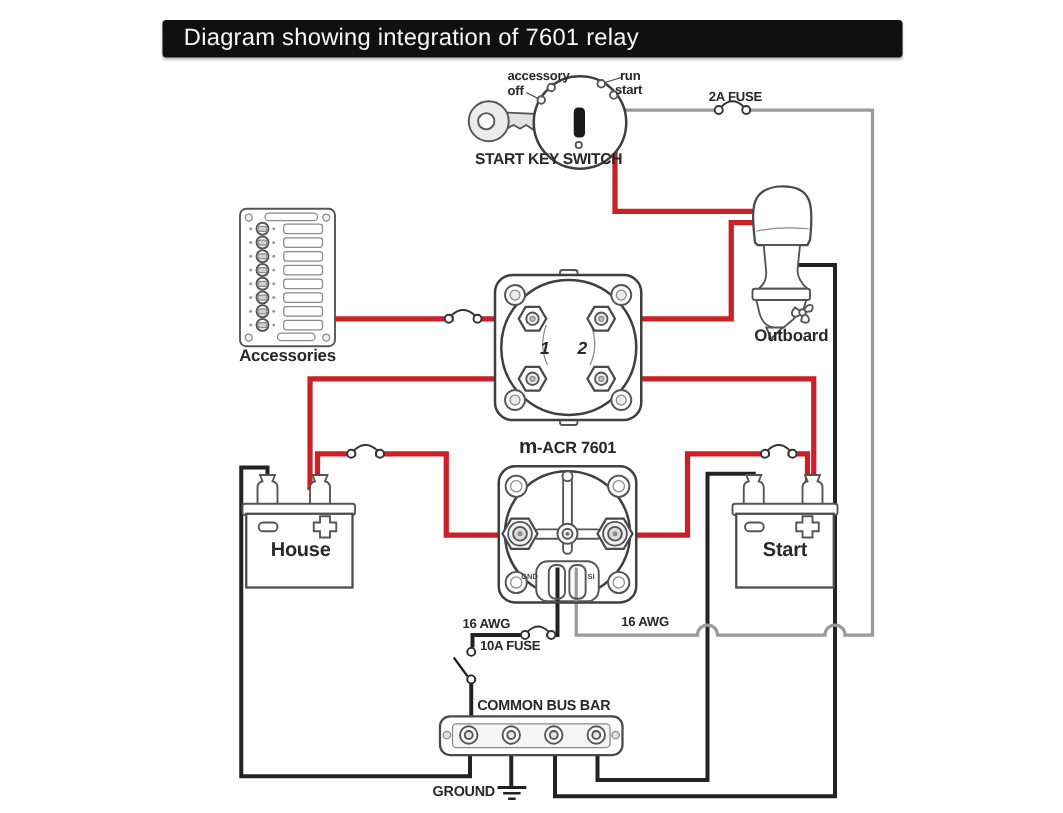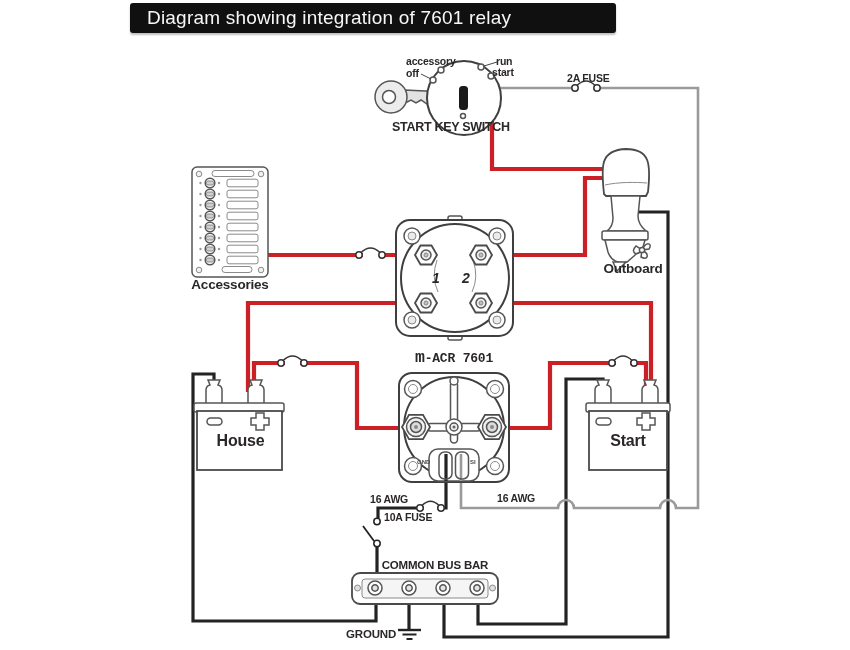--- a/index.html
+++ b/index.html
@@ -1,36 +1,36 @@
 <!DOCTYPE html>
 <html style="--wire-positive: #cc2027; --wire-negative: #232323; --wire-si: #9a9a9a; --titlebar-bg: #101010; --titlebar-text: #f7f7f7;"><head>
 <meta charset="utf-8">
 <style>
   html,body{margin:0;padding:0;background:#fff;}
   body{width:850px;height:650px;position:relative;font-family:"Liberation Sans",sans-serif;overflow:hidden;}
   .stage{position:absolute;left:0;top:0;width:850px;height:650px;}
-  .titlebar{position:absolute;left:130px;top:3px;width:486px;height:30px;background:var(--titlebar-bg,#111);
+  .titlebar{position:absolute;left:130px;top:16px;width:592px;height:30px;background:var(--titlebar-bg,#111);
             border-radius:3px;box-shadow:0 2px 2px rgba(0,0,0,.25);}
   .titlebar span{display:block;padding-left:17px;line-height:30px;font-size:19px;letter-spacing:.2px;
             color:var(--titlebar-text,#fff);font-weight:400;white-space:nowrap;}
   .lbl{position:absolute;font-weight:bold;color:#2b2728;letter-spacing:-0.2px;white-space:nowrap;}
   .preline{white-space:pre-line;}
   .ctr{text-align:center;}
   svg{position:absolute;left:0;top:0;}
   .wr{stroke:var(--wire-positive,#cc2027);stroke-width:4.2;fill:none;}
   .wb{stroke:var(--wire-negative,#232323);stroke-width:3.2;fill:none;}
   .wg{stroke:var(--wire-si,#9a9a9a);stroke-width:2.6;fill:none;}
   .k2{stroke:#3f3f3f;stroke-width:2;}
   .k18{stroke:#4a4a4a;stroke-width:1.8;}
   .k15{stroke:#555;stroke-width:1.5;}
   .k1{stroke:#8a8a8a;stroke-width:1;}
   .fz{stroke:#333;stroke-width:1.5;fill:#fff;}
   .fza{stroke:#333;stroke-width:1.6;fill:none;}
   .ldr{stroke:#444;stroke-width:1;fill:none;}
-  .acr-title{display:block;font-family:Liberation Mono, monospace;}
+  .acr-title{display:block;}
   .acr-title::first-letter{font-size:16.5px;}
 </style>
 </head>
 <body>
 
 <div class="stage">
 
   <svg width="850" height="650" viewBox="0 0 850 650">
     <defs>
       <g id="accrow">
@@ -259,21 +259,21 @@
 
   <div class="titlebar">
     <span>Diagram showing integration of 7601 relay</span>
   </div>
 
 
   <span class="lbl" style="left:406px;top:55px;font-size:10.5px;">accessory</span>
   <span class="lbl" style="left:406px;top:67px;font-size:10.5px;">off</span>
   <span class="lbl" style="left:496px;top:55px;font-size:10.5px;">run</span>
   <span class="lbl" style="left:492px;top:66px;font-size:10.5px;">start</span>
-  <span class="lbl" style="left:392px;top:120px;font-size:12.5px;letter-spacing:-0.3px;">START KEY SWITCH</span>
+  <span class="lbl" style="left:380px;top:120px;font-size:12.5px;letter-spacing:-0.3px;">START KEY SWITCH</span>
 
   <span class="lbl" style="left:567px;top:72px;font-size:10.5px;">2A FUSE</span>
 
   <span class="lbl" style="left:432px;top:270px;font-size:14px;font-style:italic;font-weight:600;">1</span>
   <span class="lbl" style="left:462px;top:270px;font-size:14px;font-style:italic;font-weight:600;">2</span>
 
   <span class="lbl ctr acr-title" style="left:404px;top:348px;width:100px;font-size:13px;">m-ACR 7601</span>
   <span class="lbl" style="left:417px;top:459px;font-size:6px;color:#4a4a4a;letter-spacing:0;">GND</span>
   <span class="lbl" style="left:470px;top:459px;font-size:6px;color:#4a4a4a;letter-spacing:0;">SI</span>
 

